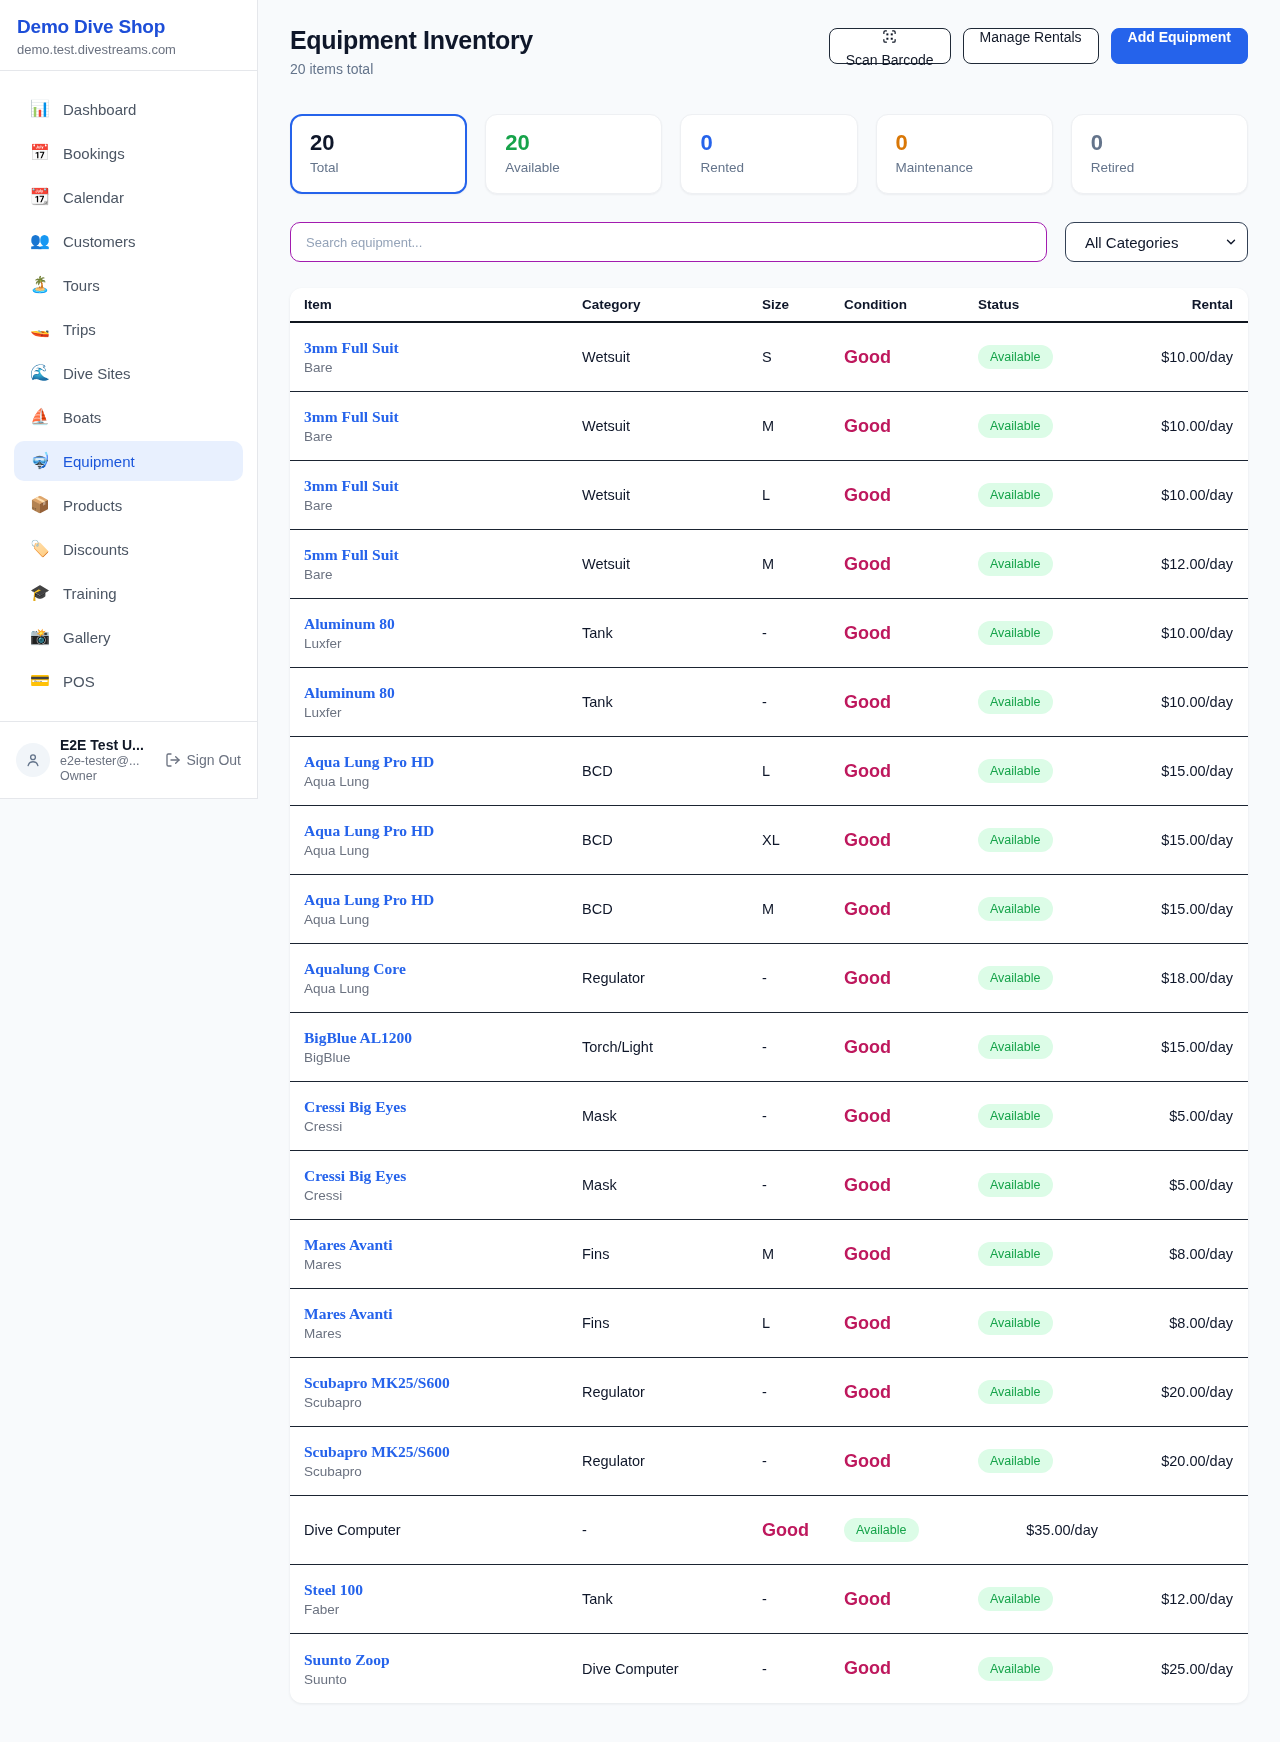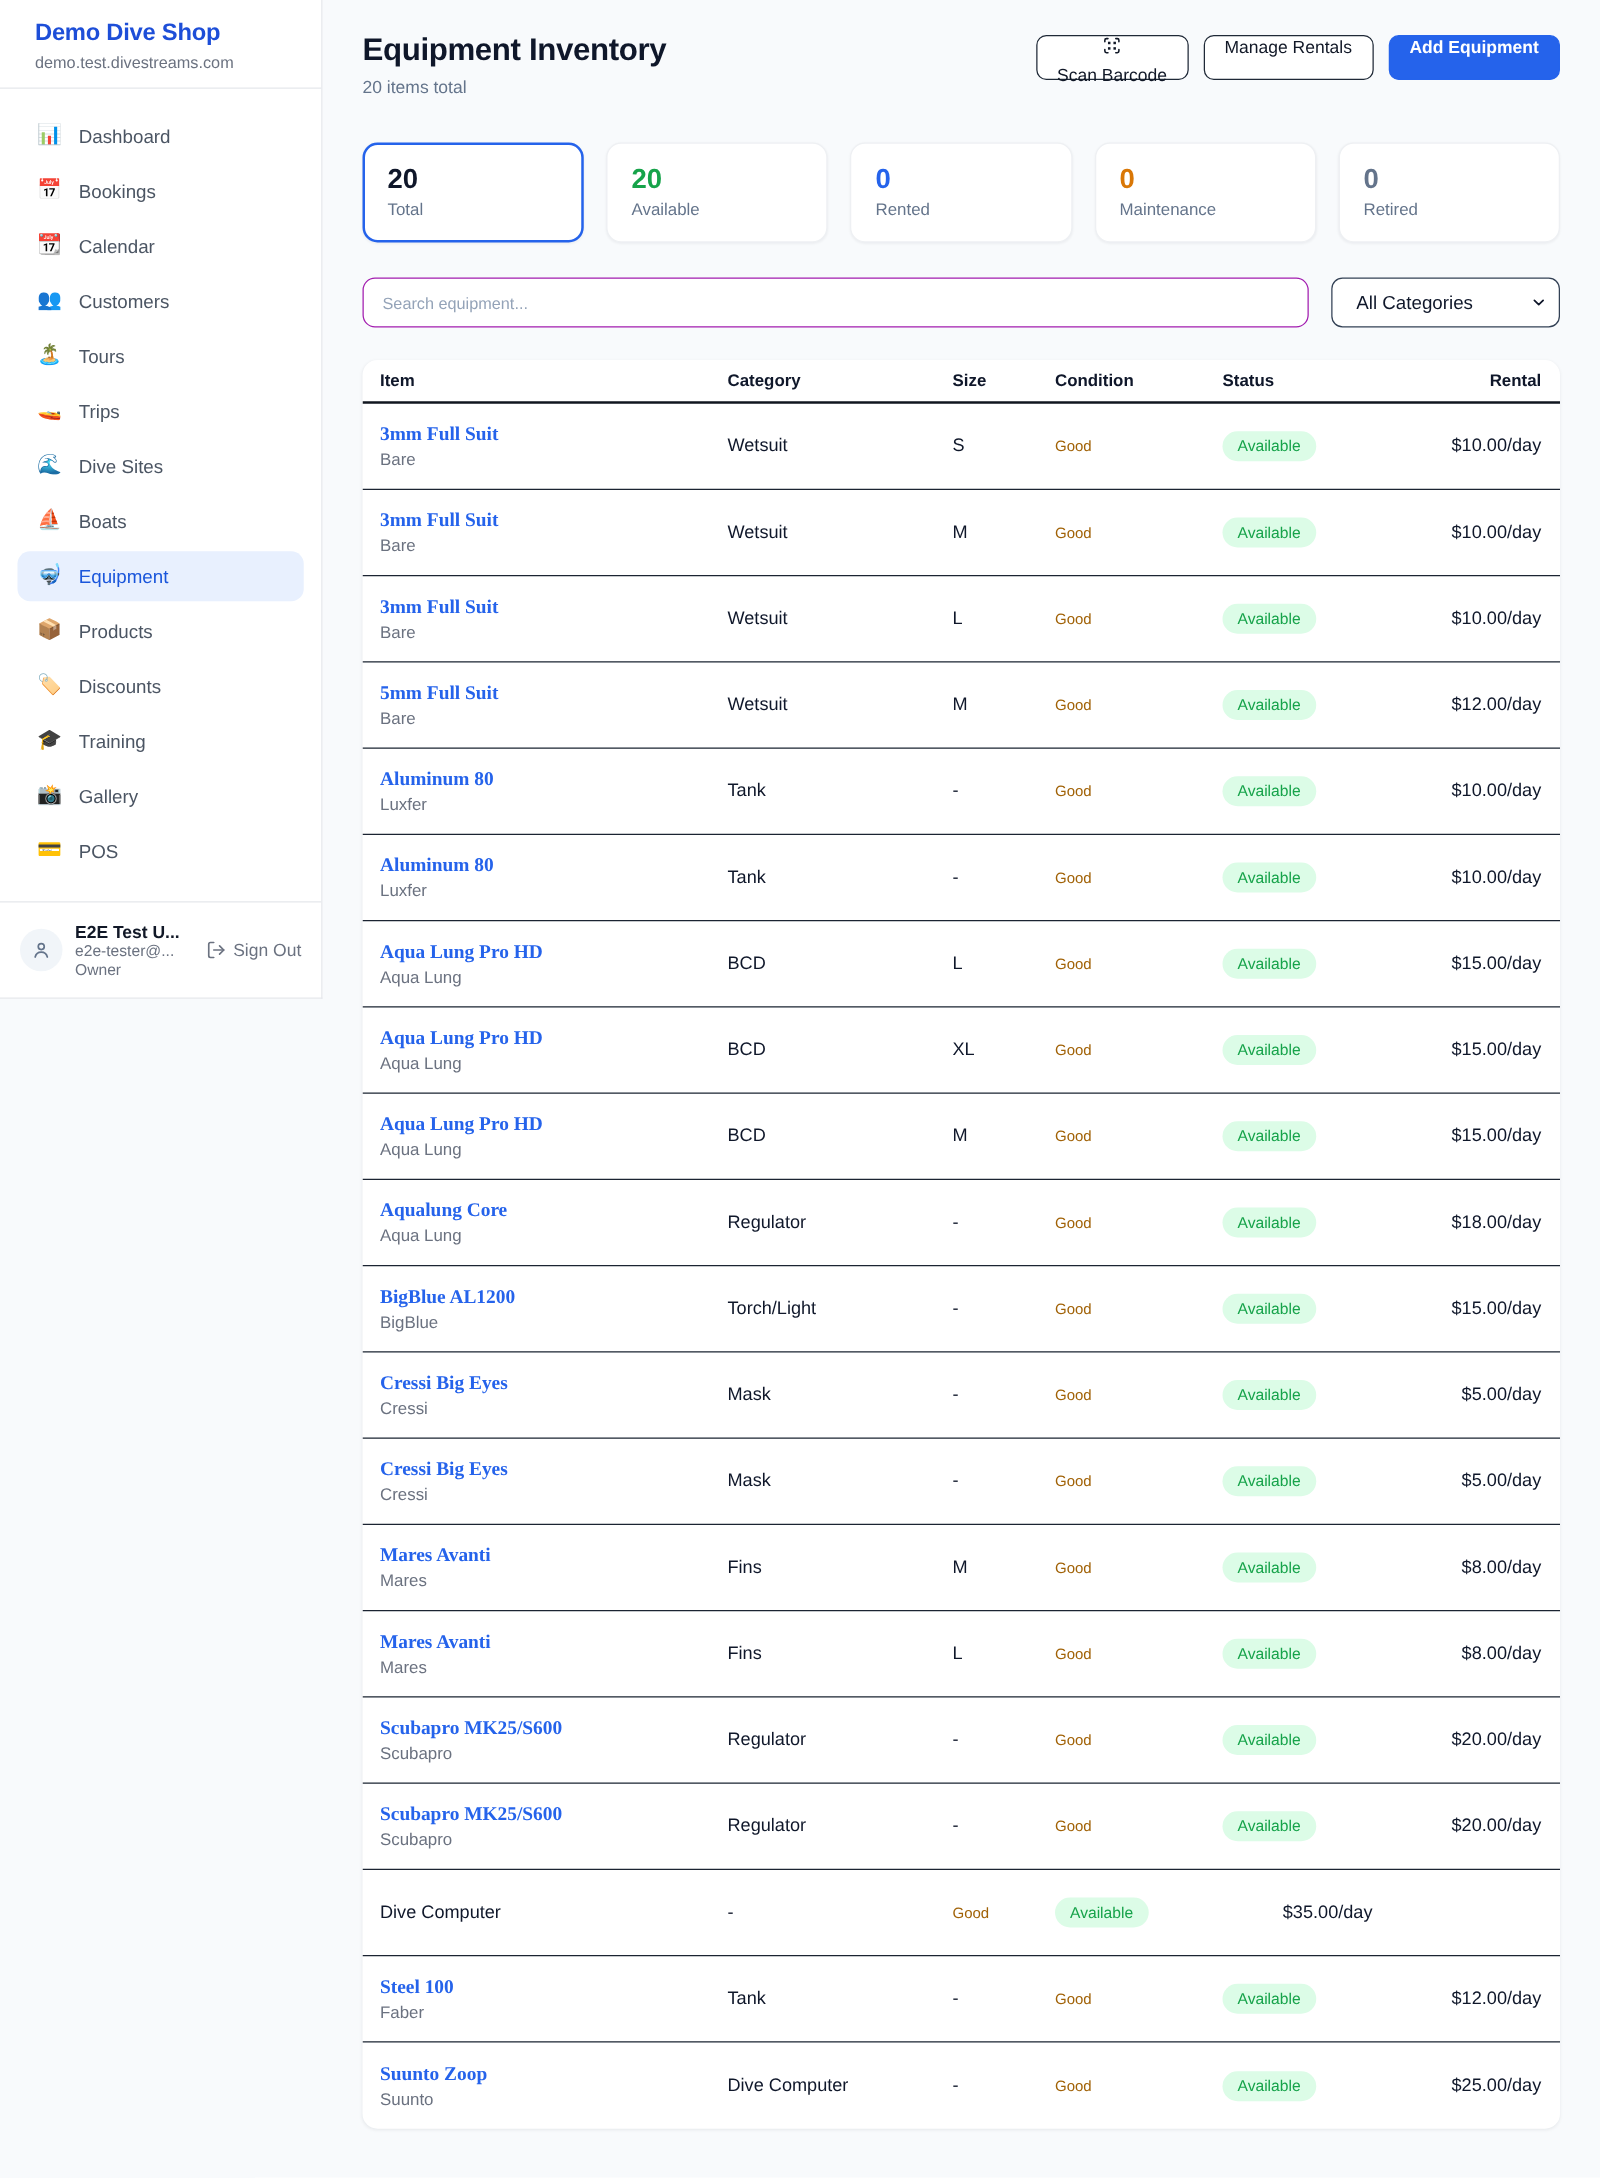--- a/index.html
+++ b/index.html
@@ -7,21 +7,21 @@
   body {
     font-family:"Liberation Sans","DejaVu Sans",sans-serif;
     background:#f8fafc; color:#0f172a; position:relative; overflow:hidden;
   }
 
   
   .sidebar {
     position:absolute; top:0; left:0; width:258px; background:#fff;
     border-right:1px solid #e5e7eb; border-bottom:1px solid #e5e7eb;
   }
-  .brand-block { padding:16px 28px 13px; border-bottom:1px solid #e5e7eb; }
+  .brand-block { padding:16px 17px 13px; border-bottom:1px solid #e5e7eb; }
   .brand-name { font-size:19px; font-weight:700; color:#1d4ed8; letter-spacing:-0.2px; }
   .brand-domain { font-size:13px; color:#6b7280; margin-top:4px; }
   .nav-list { list-style:none; padding:18px 14px 16px; }
   .nav-item {
     display:flex; align-items:center; gap:13px; height:40px; padding:0 16px;
     margin-bottom:4px; border-radius:10px; font-size:15px; color:#4b5563; cursor:pointer;
   }
   .nav-item .nav-icon { width:20px; font-size:16px; line-height:1; text-align:center; }
   .nav-item.active { background:#e8f0fe; color:#1a56db; font-weight:500; }
   .user-block {
@@ -87,21 +87,21 @@
     padding:0 15px 0 14px; align-items:center;
   }
   .t-head { height:35px; border-bottom:2px solid #10161f; }
   .t-head > div { font-size:13.5px; font-weight:700; color:#0f172a; }
   .t-row { height:69px; border-bottom:1.5px solid #1b2432; }
   .t-row:last-child { border-bottom:none; }
   .cell-rental, .col-rental { text-align:right; }
   .item-title { font-size:15.5px; font-weight:600; color:#2563eb; cursor:pointer;font-family:Liberation Serif, serif; }
   .item-brand { font-size:13.5px; color:#6b7280; margin-top:3px; }
   .cell { font-size:14.5px; color:#0f172a; }
-  .cond-link { font-size:12px; color:#a16207; font-weight:400; cursor:pointer; }
+  .cond-link { font-size:18px; color:#be185d; font-weight:700; cursor:pointer; }
   .status-pill {
     display:inline-block; background:#dcfce7; color:#16a34a; font-size:12.5px;
     padding:5px 12px; border-radius:999px; font-weight:500;
   }
   .icon-svg { display:inline-flex; }
 </style>
 </head>
 <body>
 
 <aside class="sidebar">

